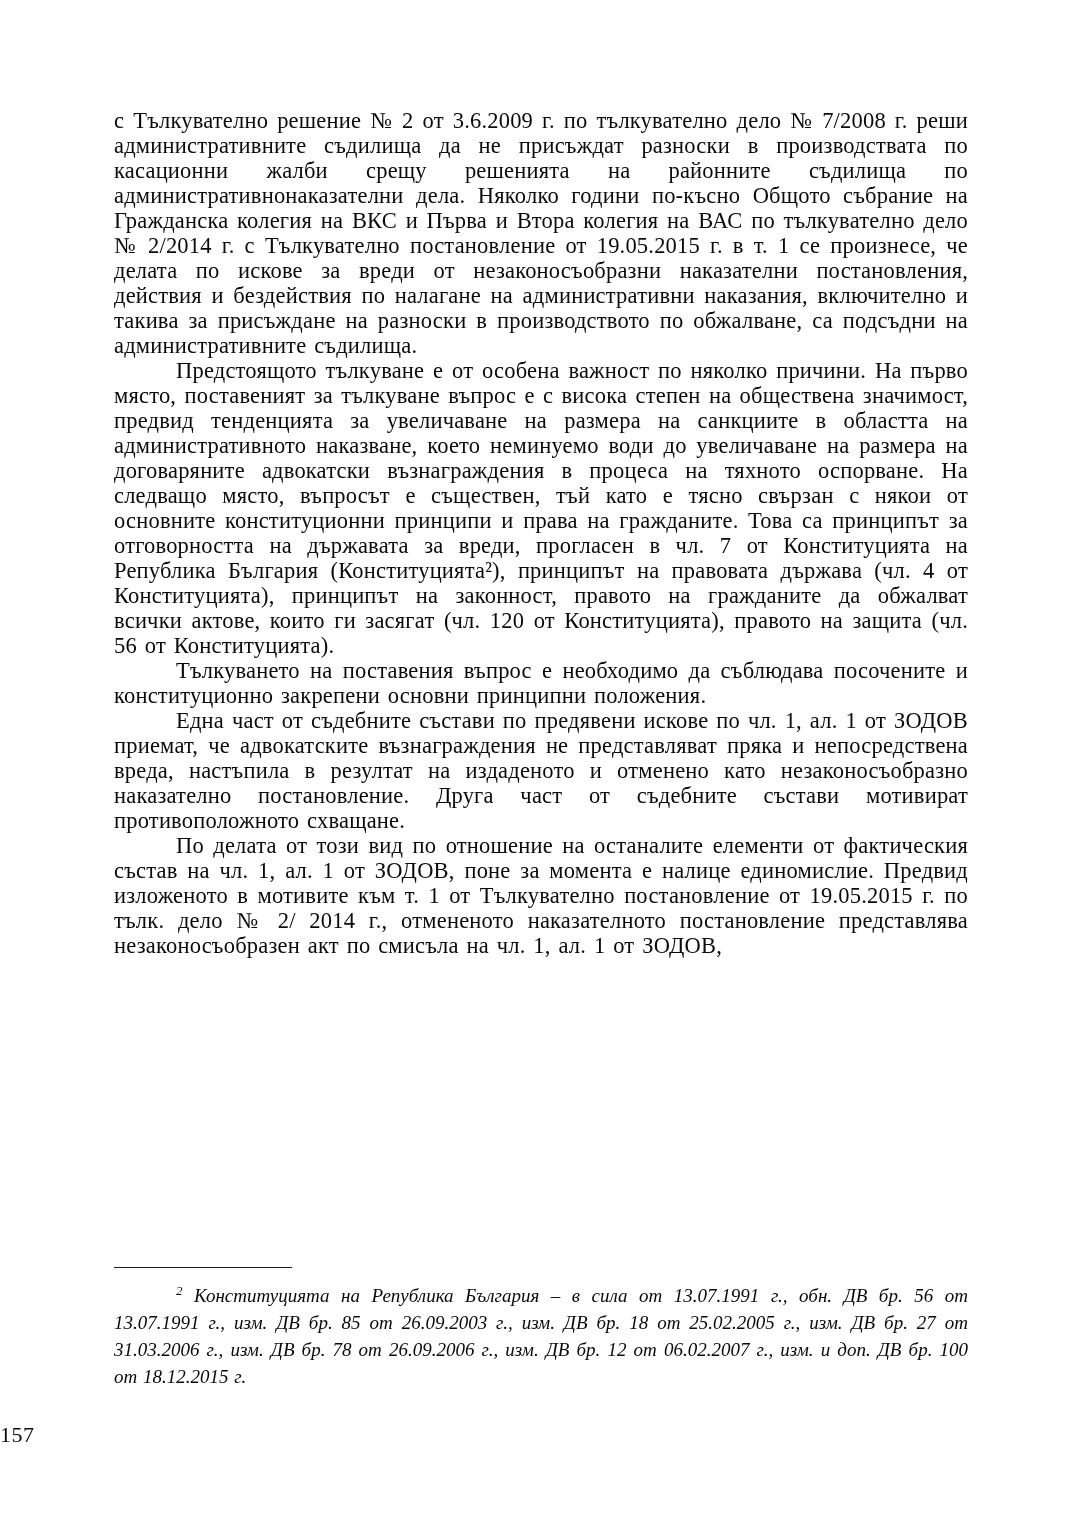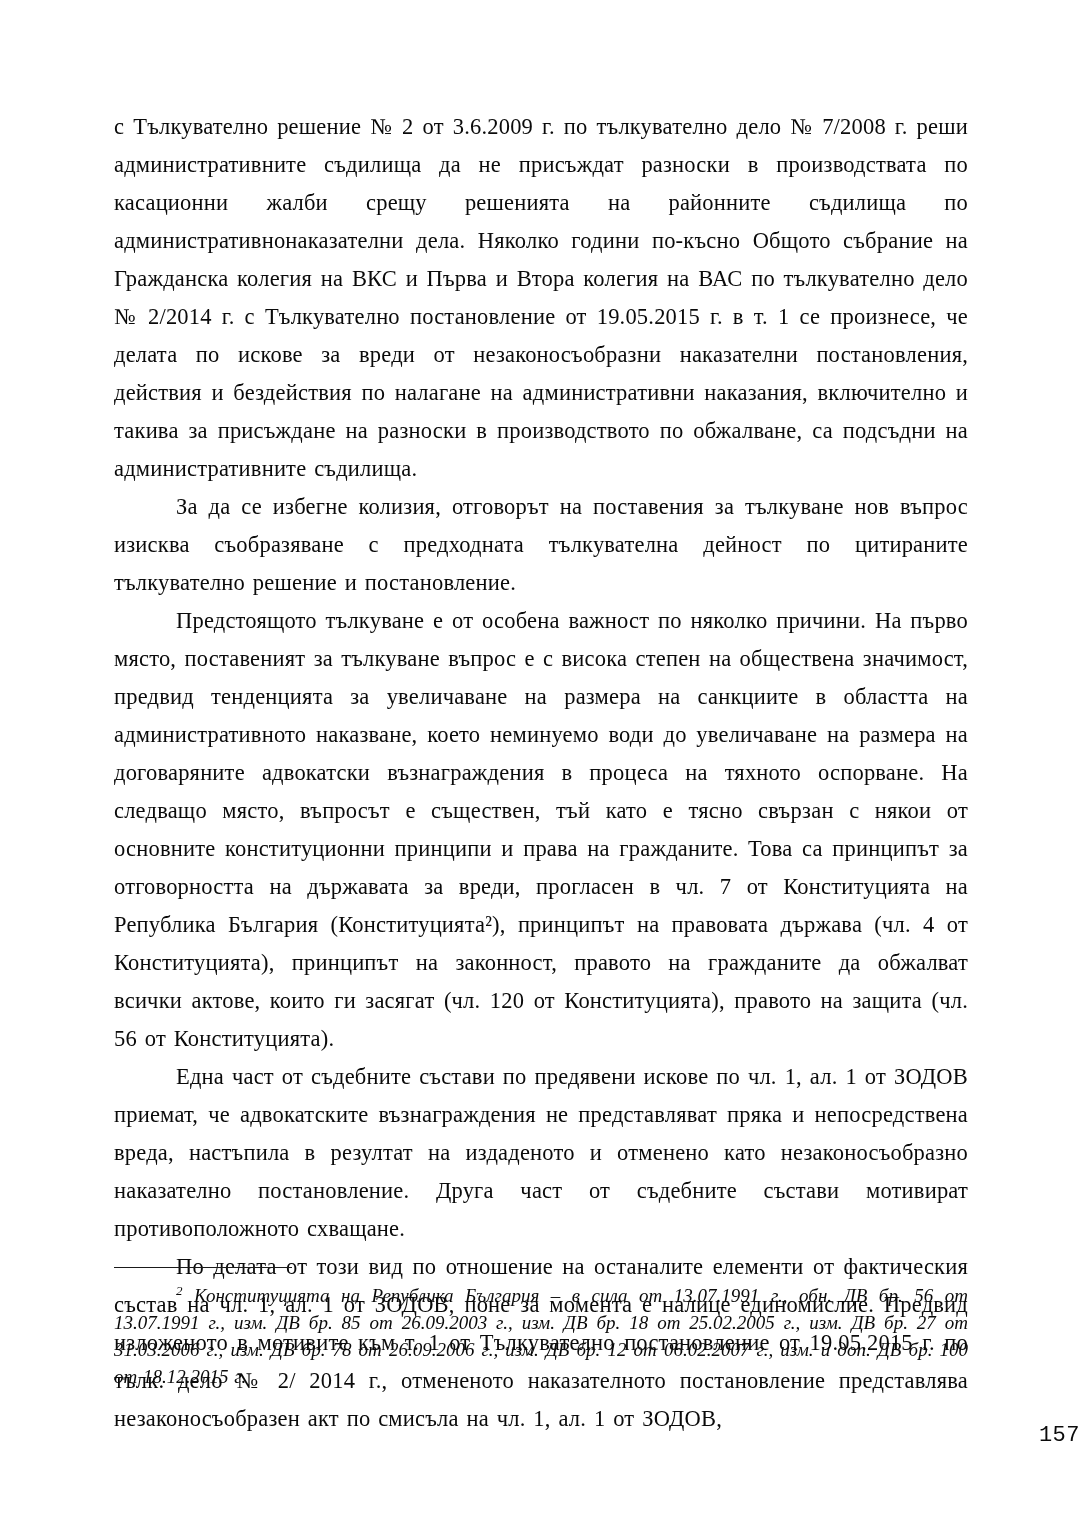--- a/index.html
+++ b/index.html
@@ -20,21 +20,21 @@
   }
   .content {
     position: absolute;
     top: 108px;
     left: 114px;
     right: 112px;
   }
   .content p.body-par {
     margin: 0;
     font-size: 22.5px;
-    line-height: 38px;
+    line-height: 25px;
     text-align: justify;
     word-spacing: 2px;
     letter-spacing: 0.2px;
   }
   .content p.body-par.indent {
     text-indent: 62px;
   }
   .footnote-section {
     position: absolute;
     left: 114px;
@@ -57,35 +57,34 @@
   }
   .footnote-par sup {
     font-size: 13px;
     line-height: 0;
   }
   .page-number {
     position: absolute;
     left: 0;
     right: 0;
     bottom: 88px;
-    text-align: right;
+    text-align: left;
     font-size: 22px;
     letter-spacing: 0.5px;
-    font-family: Liberation Mono, monospace;
   }
 </style>
 </head>
 <body>
 
 <div class="page">
 
   <div class="content">
     <p class="body-par">с Тълкувателно решение № 2 от 3.6.2009 г. по тълкувателно дело № 7/2008 г. реши административните съдилища да не присъждат разноски в производствата по касационни жалби срещу решенията на районните съдилища по административнонаказателни дела. Няколко години по-късно Общото събрание на Гражданска колегия на ВКС и Първа и Втора колегия на ВАС по тълкувателно дело № 2/2014 г. с Тълкувателно постановление от 19.05.2015 г. в т. 1 се произнесе, че делата по искове за вреди от незаконосъобразни наказателни постановления, действия и бездействия по налагане на административни наказания, включително и такива за присъждане на разноски в производството по обжалване, са подсъдни на административните съдилища.</p>
-    <p class="body-par indent">За да се избегне колизия, отговорът на поставения за тълкуване нов въпрос изисква съобразяване с предходната тълкувателна дейност по цитираните тълкувателно решение и постановление.</p>
     <p class="body-par indent">Предстоящото тълкуване е от особена важност по няколко причини. На първо място, поставеният за тълкуване въпрос е с висока степен на обществена значимост, предвид тенденцията за увеличаване на размера на санкциите в областта на административното наказване, което неминуемо води до увеличаване на размера на договаряните адвокатски възнаграждения в процеса на тяхното оспорване. На следващо място, въпросът е съществен, тъй като е тясно свързан с някои от основните конституционни принципи и права на гражданите. Това са принципът за отговорността на държавата за вреди, прогласен в чл. 7 от Конституцията на Република България (Конституцията²), принципът на правовата държава (чл. 4 от Конституцията), принципът на законност, правото на гражданите да обжалват всички актове, които ги засягат (чл. 120 от Конституцията), правото на защита (чл. 56 от Конституцията).</p>
+    <p class="body-par indent">Тълкуването на поставения въпрос е необходимо да съблюдава посочените и конституционно закрепени основни принципни положения.</p>
     <p class="body-par indent">Една част от съдебните състави по предявени искове по чл. 1, ал. 1 от ЗОДОВ приемат, че адвокатските възнаграждения не представляват пряка и непосредствена вреда, настъпила в резултат на издаденото и отменено като незаконосъобразно наказателно постановление. Друга част от съдебните състави мотивират противоположното схващане.</p>
     <p class="body-par indent">По делата от този вид по отношение на останалите елементи от фактическия състав на чл. 1, ал. 1 от ЗОДОВ, поне за момента е налице единомислие. Предвид изложеното в мотивите към т. 1 от Тълкувателно постановление от 19.05.2015 г. по тълк. дело № 2/ 2014 г., отмененото наказателното постановление представлява незаконосъобразен акт по смисъла на чл. 1, ал. 1 от ЗОДОВ,</p>
   </div>
 
   <div class="footnote-section">
     <div class="footnote-rule"></div>
     <p class="footnote-par"><sup>2</sup><span> Конституцията на Република България – в сила от 13.07.1991 г., обн. ДВ бр. 56 от 13.07.1991 г., изм. ДВ бр. 85 от 26.09.2003 г., изм. ДВ бр. 18 от 25.02.2005 г., изм. ДВ бр. 27 от 31.03.2006 г., изм. ДВ бр. 78 от 26.09.2006 г., изм. ДВ бр. 12 от 06.02.2007 г., изм. и доп. ДВ бр. 100 от 18.12.2015 г.</span></p>
   </div>
 
   <div class="page-number">157</div>

